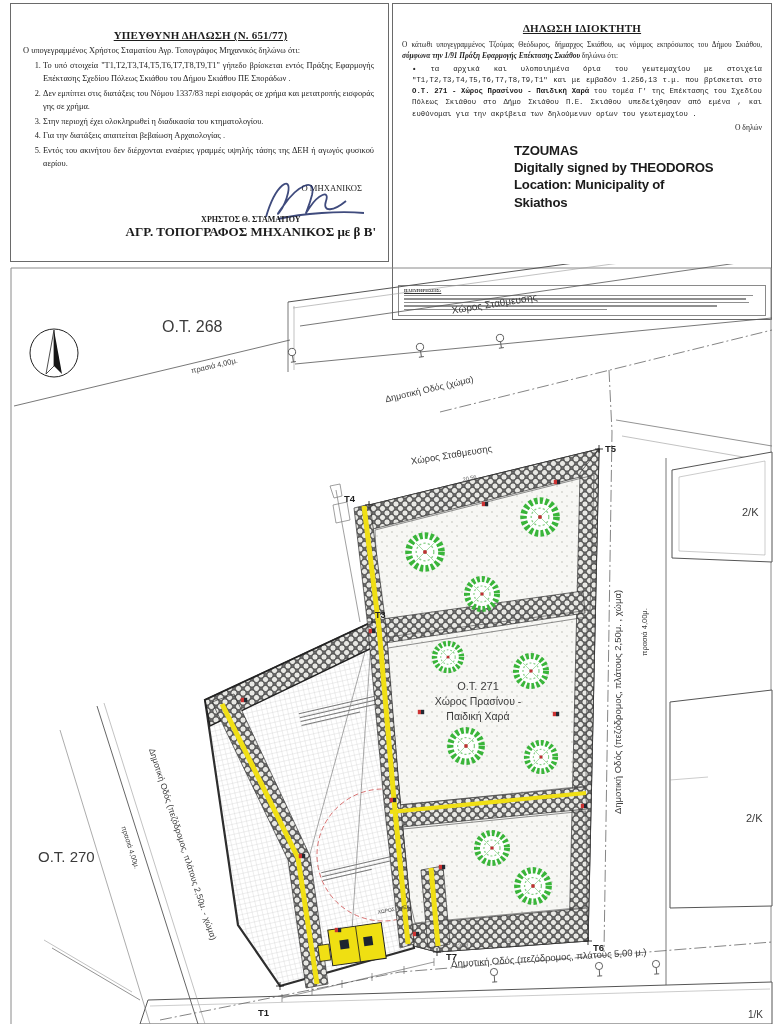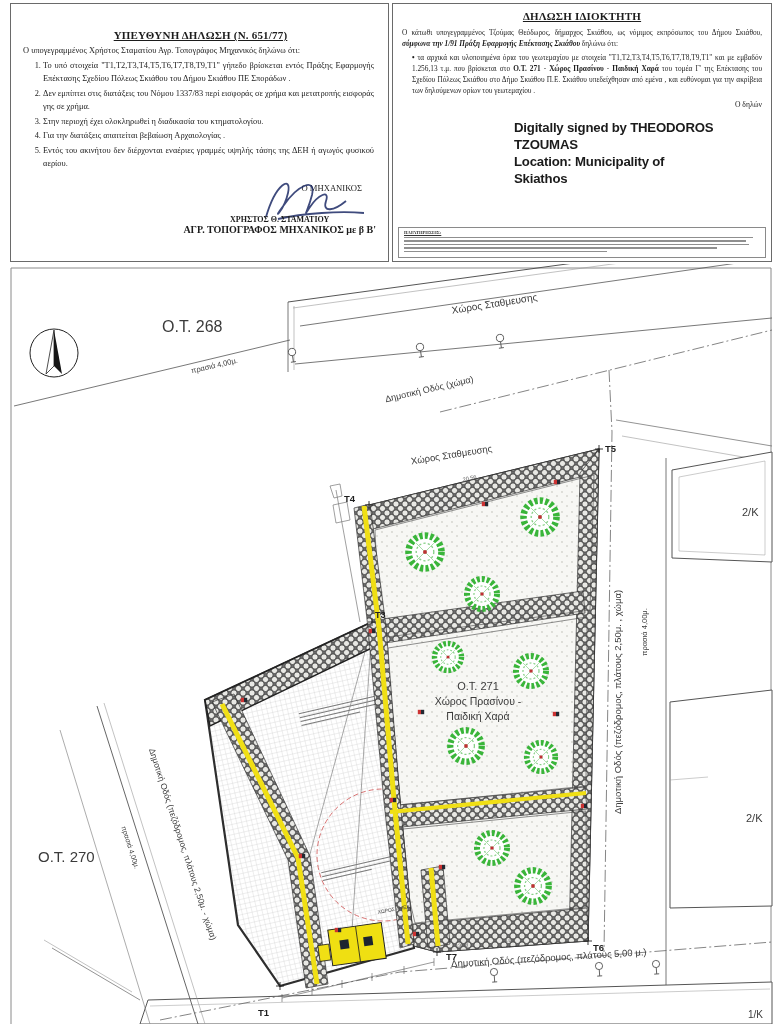--- a/index.html
+++ b/index.html
@@ -1,34 +1,34 @@
 <!DOCTYPE html>
 <html><head>
 <meta charset="utf-8">
 <style>
   html,body{margin:0;padding:0;background:#e9e9e6;}
   .page{position:relative;width:780px;height:1024px;background:#ffffff;overflow:hidden;
         font-family:"Liberation Serif",serif;color:#1c1c1c;}
   
   .box{position:absolute;background:#fff;border:1px solid #6a6a6a;box-sizing:border-box;}
   .box-left{left:10px;top:3px;width:379px;height:259px;padding:25px 10px 0 12px;}
-  .box-right{left:392px;top:3px;width:380px;height:259px;padding:6px 9px 0 9px;}
+  .box-right{left:392px;top:3px;width:380px;height:317px;padding:18px 9px 0 9px;}
   .decl-title{text-align:center;font-weight:bold;text-decoration:underline;
               font-size:11px;margin:0 0 5px 0;letter-spacing:.2px;}
   .decl-intro{font-size:8.4px;margin:0 0 3px 0;}
   ol.decl-items{margin:4px;padding-left:16px;font-size:8.4px;line-height:1.6;}
   ol.decl-items li{margin-bottom:1px;text-align:justify;}
   .sig-area{position:relative;height:62px;}
   .sig-role{position:absolute;right:16px;top:8px;font-weight:normal;font-size:8.6px;}
   .sig-scribble{position:absolute;right:2px;top:-2px;}
   .sig-names{position:absolute;right:2px;top:40px;text-align:center;font-weight:bold;}
   .sig-name{font-size:8px;}
-  .sig-title{font-size:10px;font-family:Liberation Serif, serif;}
+  .sig-title{font-size:13px;font-family:Liberation Serif, serif;}
   .own-para{font-size:7.3px;line-height:1.55;text-align:justify;margin:0 0 2px 0;}
-  .own-bullet{font-size:7.3px;line-height:1.55;text-align:justify;margin:0 0 2px 10px;}
+  .own-bullet{font-size:7.3px;line-height:1.55;text-align:justify;margin:0 0 2px 10px;font-family:Liberation Mono, monospace;}
   .declarant{font-size:7.6px;margin:3px 0 0 238px;text-align:right;}
   .dsig{margin:10px 0 0 112px;font-family:"Liberation Sans",sans-serif;font-weight:bold;
         font-size:13.2px;line-height:1.3;color:#1b1b1b;letter-spacing:-0.2px;}
   .notes{position:absolute;left:5px;right:5px;bottom:3px;border:1px solid #8a8a8a;
          padding:2px 5px 3px 5px;}
   .notes-title{font-size:4.6px;font-weight:bold;text-decoration:underline;color:#333;margin:0 0 2px 0;}
   .nbar{height:1.5px;background:#8f8f8f;margin:2px 0;}
   
   .plan{position:absolute;left:0;top:264px;}
   text.pl{font-family:"Liberation Sans",sans-serif;fill:#3b3b3b;}
@@ -66,22 +66,22 @@
     <p class="decl-title">ΔΗΛΩΣΗ ΙΔΙΟΚΤΗΤΗ</p>
     <p class="own-para"><span>Ο κάτωθι υπογεγραμμένος Τζούμας Θεόδωρος, δήμαρχος Σκιάθου, ως νόμιμος εκπρόσωπος του Δήμου Σκιάθου,</span>
       <b><i>σύμφωνα την 1/91 Πράξη Εφαρμογής Επέκτασης Σκιάθου</i></b>
       <span>δηλώνω ότι:</span></p>
     <p class="own-bullet"><b>•</b>
       <span>τα αρχικά και υλοποιημένα όρια του γεωτεμαχίου με στοιχεία "Τ1,Τ2,Τ3,Τ4,Τ5,Τ6,Τ7,Τ8,Τ9,Τ1" και με εμβαδόν 1.256,13 τ.μ. που βρίσκεται στο</span>
       <b>Ο.Τ. 271 - Χώρος Πρασίνου - Παιδική Χαρά</b>
       <span>του τομέα Γ' της Επέκτασης του Σχεδίου Πόλεως Σκιάθου στο Δήμο Σκιάθου Π.Ε. Σκιάθου υπεδείχθησαν από εμένα , και ευθύνομαι για την ακρίβεια των δηλούμενων ορίων του γεωτεμαχίου .</span></p>
     <div class="declarant">Ο δηλών</div>
     <div class="dsig">
+      <div>TZOUMAS</div>
       <div>Digitally signed by THEODOROS</div>
-      <div>TZOUMAS</div>
       <div>Location: Municipality of</div>
       <div>Skiathos</div>
     </div>
     <div class="notes">
       <p class="notes-title">ΠΑΡΑΤΗΡΗΣΕΙΣ:</p>
       <div class="nbar" style="width:98%"></div>
       <div class="nbar" style="width:96%"></div>
       <div class="nbar" style="width:97%"></div>
       <div class="nbar" style="width:88%"></div>
       <div class="nbar" style="width:57%"></div>

